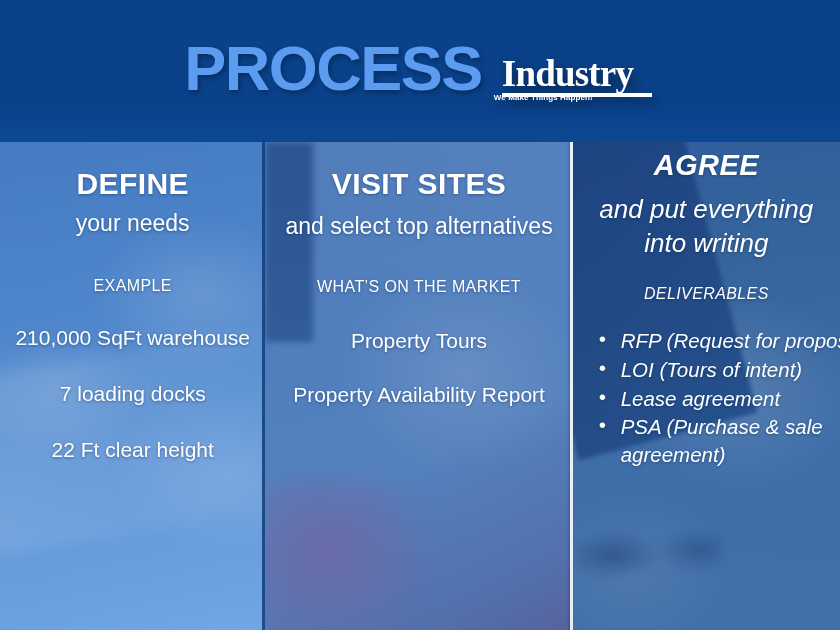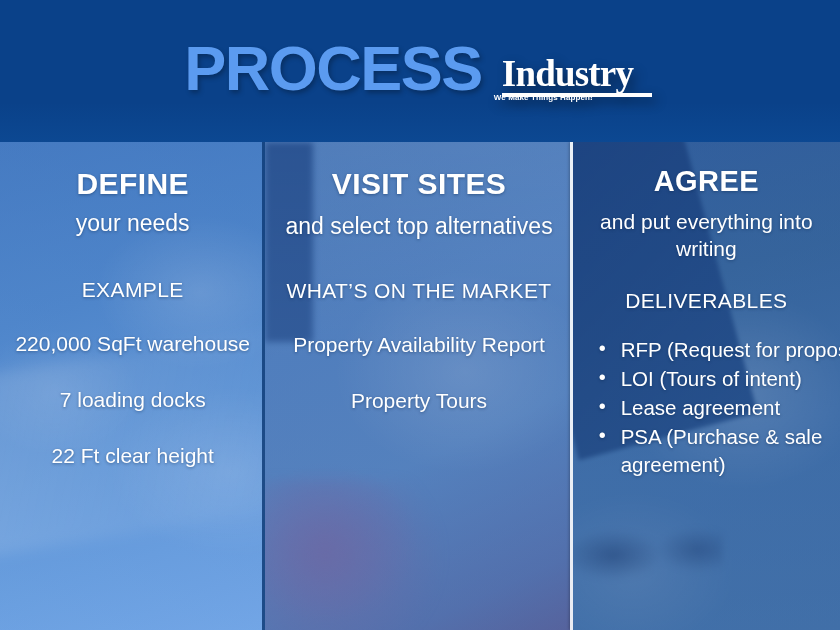--- a/index.html
+++ b/index.html
@@ -201,41 +201,41 @@
   
   .content {
     position: relative;
     z-index: 3;
     height: 100%;
     padding: 26px 10px 0;
     text-align: center;
     color: #ffffff;
     text-shadow: 0 1px 3px rgba(10,40,80,0.45);
   }
-  .content-3 { padding-top: 24px; }
+  .content-3 { padding-top: 8px; font-style: italic; }
 
   .heading {
     font-size: 30px;
     font-weight: 700;
     letter-spacing: 0.4px;
     line-height: 1.05;
   }
   .heading-3 { font-size: 29px; }
 
   .subheading {
     font-size: 23px;
     font-weight: 400;
     line-height: 1.28;
     margin-top: 9px;
   }
   .subheading-2 { margin-top: 12px; }
-  .subheading-3 { margin-top: 13px; font-size: 21px; }
+  .subheading-3 { margin-top: 13px; font-size: 26px; }
 
   .section-label {
-    font-size: 21px;
+    font-size: 16px;
     font-weight: 400;
     letter-spacing: 0.4px;
     line-height: 1.3;
   }
   .label-1 { margin-top: 38px; }
   .label-2 { margin-top: 36px; }
   .label-3 { margin-top: 24px; }
 
   .item {
     font-size: 21px;
@@ -292,36 +292,36 @@
 
   <div class="columns">
 
     <div class="col col-1">
       <div class="photo photo-1"></div>
       <div class="wash wash-1"></div>
       <div class="content">
         <div class="heading">DEFINE</div>
         <div class="subheading">your needs</div>
         <div class="section-label label-1">EXAMPLE</div>
-        <div class="item item-gap-lg">220,000 SqFt warehouse</div>
+        <div class="item item-gap-lg">210,000 SqFt warehouse</div>
         <div class="item item-gap-md">7 loading docks</div>
         <div class="item item-gap-md">22 Ft clear height</div>
       </div>
       <div class="divider divider-a"></div>
     </div>
 
     <div class="col col-2">
       <div class="photo photo-2"></div>
       <div class="wash wash-2"></div>
       <div class="content">
         <div class="heading">VISIT SITES</div>
         <div class="subheading subheading-2">and select top alternatives</div>
         <div class="section-label label-2">WHAT’S ON THE MARKET</div>
+        <div class="item item-gap-md">Property Tours</div>
         <div class="item item-gap-lg">Property Availability Report</div>
-        <div class="item item-gap-md">Property Tours</div>
       </div>
       <div class="divider divider-b"></div>
     </div>
 
     <div class="col col-3">
       <div class="photo photo-3"></div>
       <div class="wash wash-3"></div>
       <div class="content content-3">
         <div class="heading heading-3">AGREE</div>
         <div class="subheading subheading-3">and put everything into writing</div>

